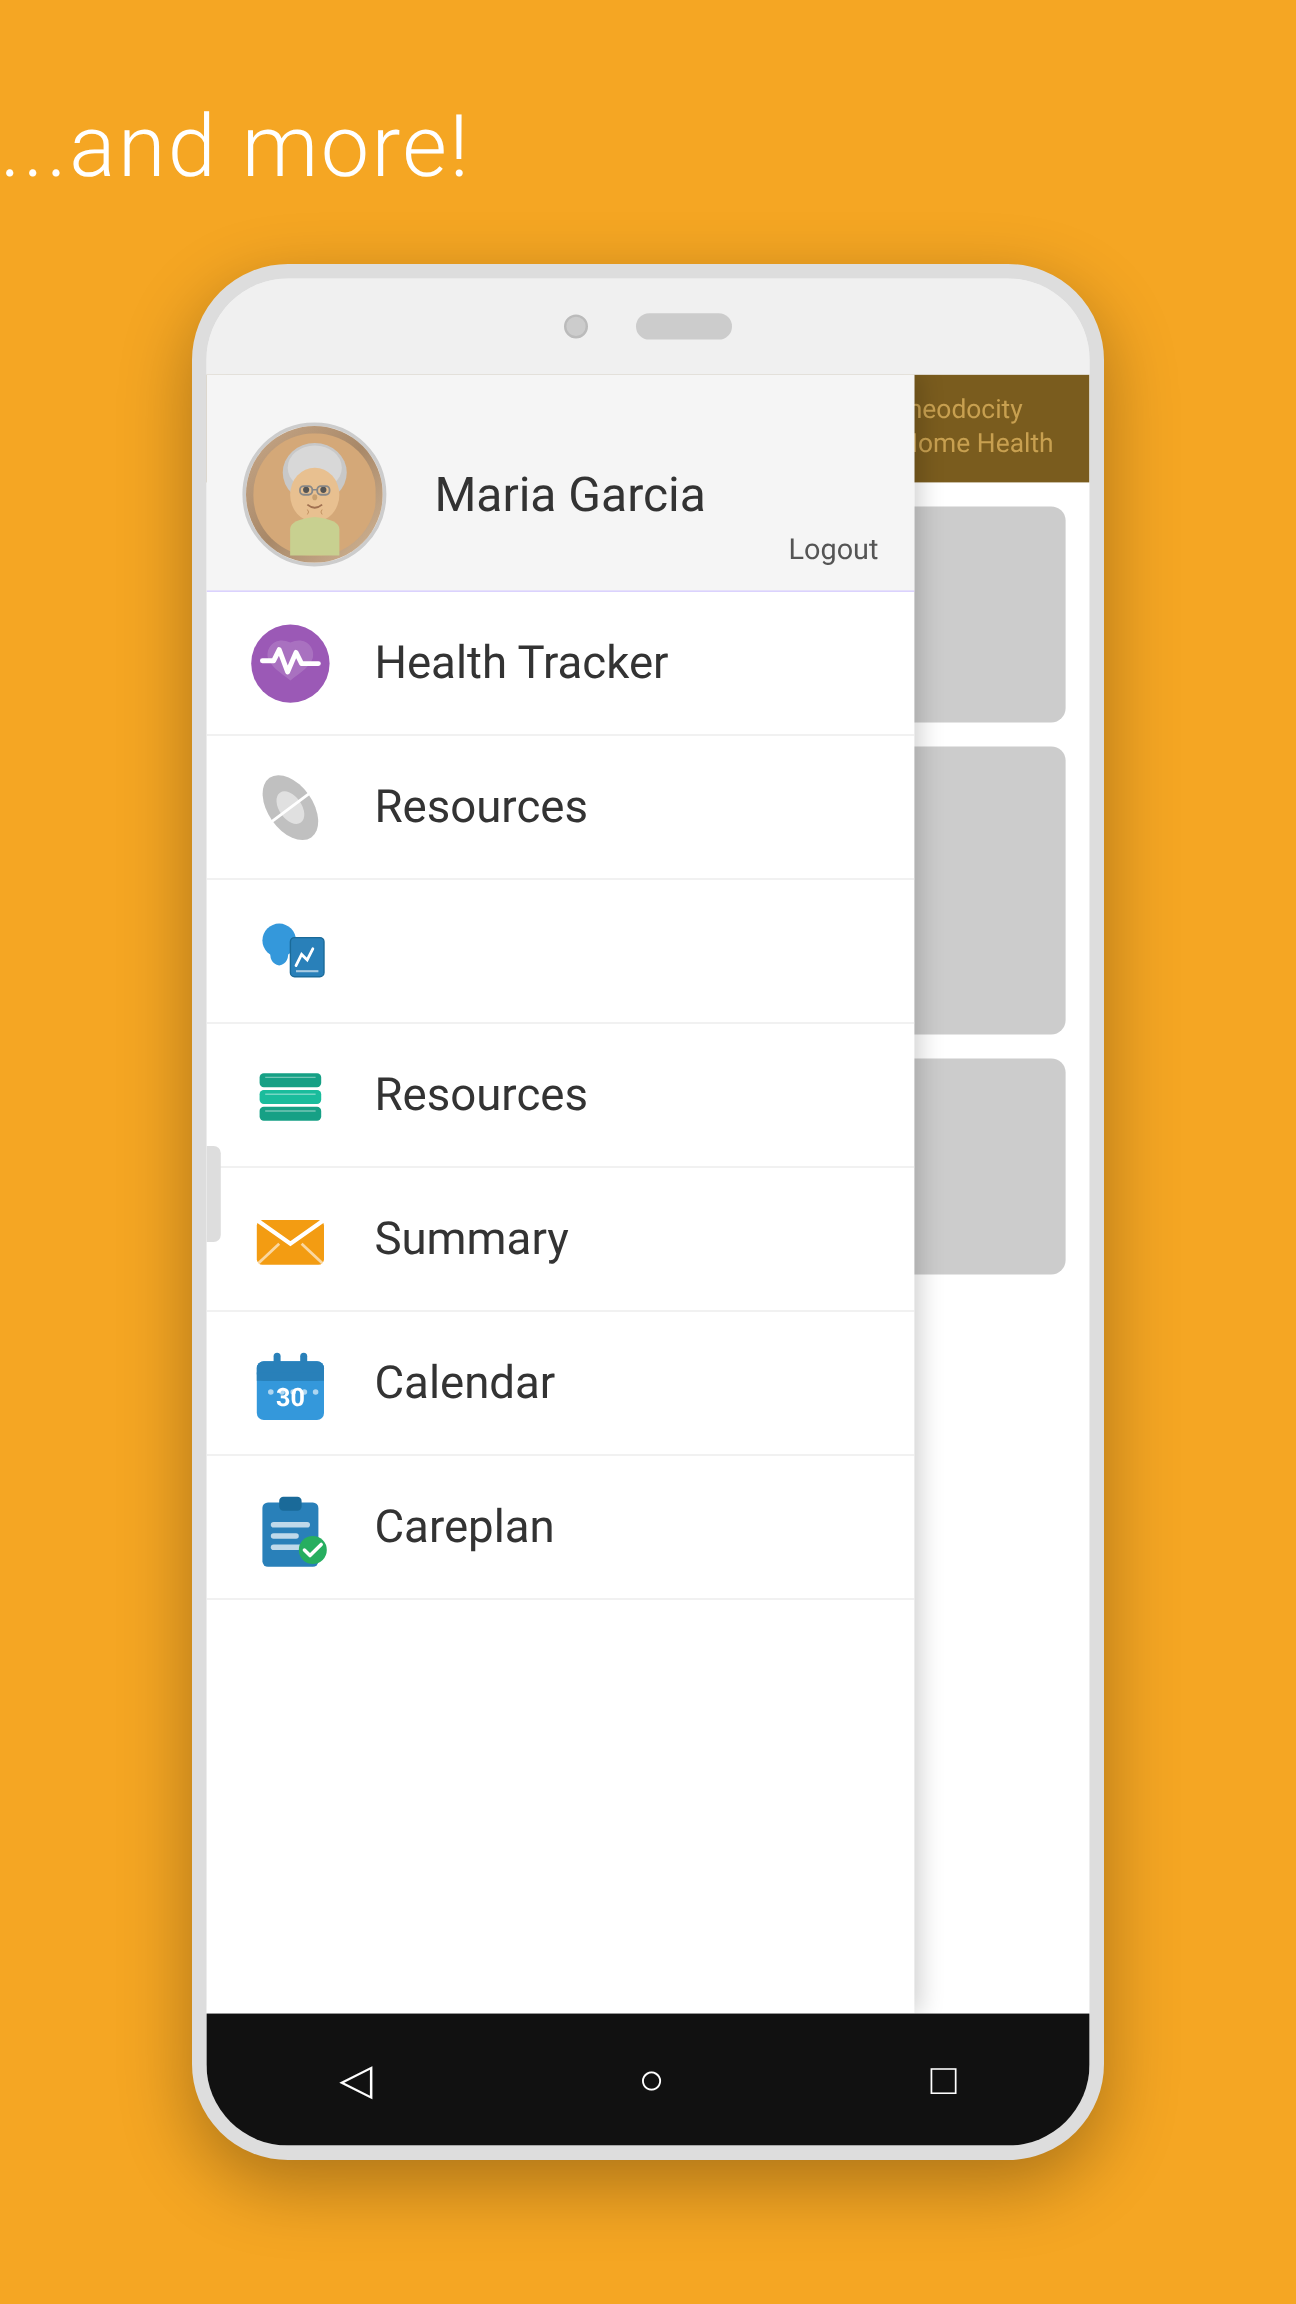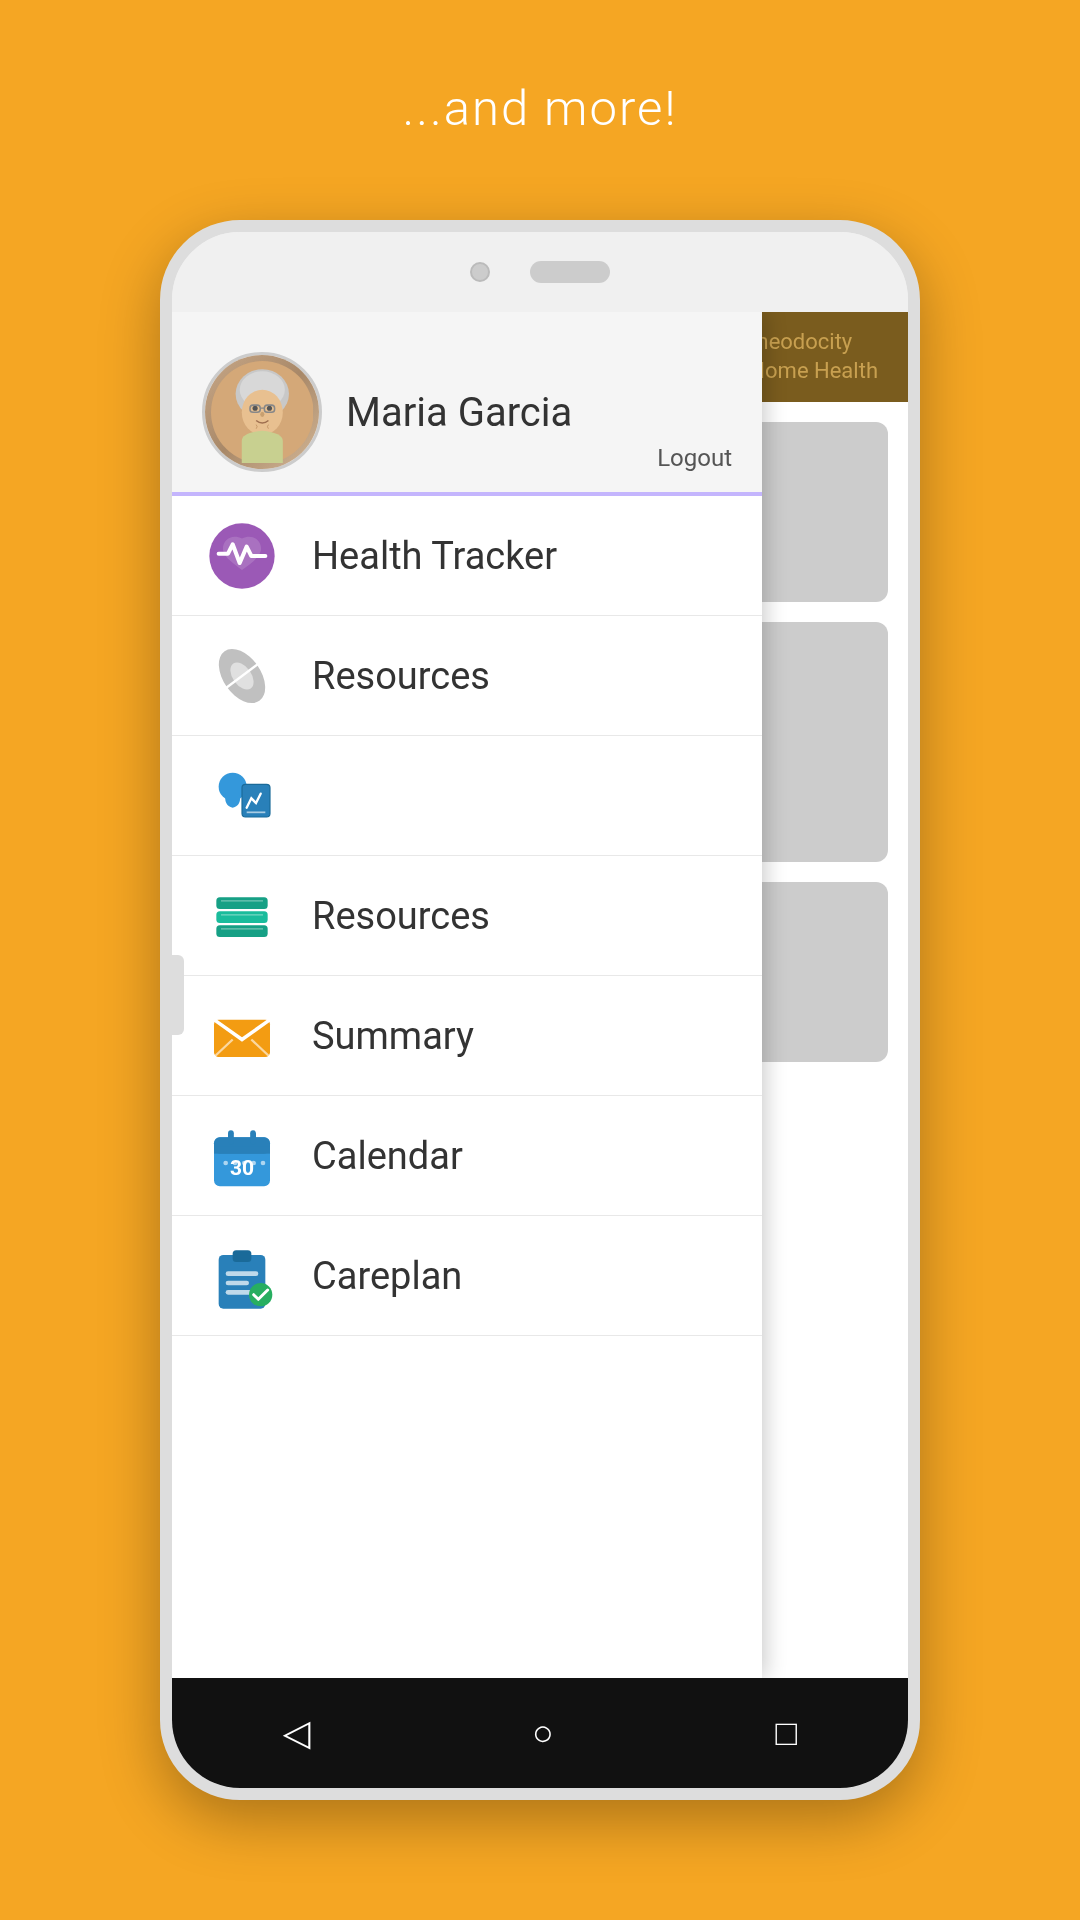--- a/index.html
+++ b/index.html
@@ -7,23 +7,23 @@
       width: 1080px;
       height: 1920px;
       background: #F5A623;
       font-family: 'Roboto', Arial, sans-serif;
       overflow: hidden;
       position: relative;
     }
 
     
     .top-text {
-      text-align: center;
+      text-align: left;
       color: white;
-      font-size: 49px;
+      font-size: 72px;
       font-weight: 300;
       padding-top: 80px;
       letter-spacing: 2px;
     }
 
     
     .phone-wrapper {
       position: absolute;
       top: 220px;
       left: 50%;
@@ -176,21 +176,21 @@
       overflow: hidden;
       box-shadow: 4px 0 20px rgba(0,0,0,0.2);
     }
 
     
     .profile-header {
       background: #f5f5f5;
       padding: 40px 30px 20px 30px;
       display: flex;
       align-items: center;
-      gap: 24px;
+      gap: 40px;
       flex-wrap: wrap;
       min-height: 160px;
     }
     .avatar {
       width: 120px;
       height: 120px;
       border-radius: 50%;
       overflow: hidden;
       background: #ddd;
       border: 3px solid #ccc;
@@ -221,21 +221,21 @@
       right: 30px;
       bottom: 20px;
       font-size: 24px;
       color: #555;
       cursor: pointer;
     }
 
     
     .menu-list {
       list-style: none;
-      border-top: 4px solid #c4b5fd;
+      border-top: 1px solid #c4b5fd;
     }
     .menu-item {
       display: flex;
       align-items: center;
       padding: 0 30px;
       height: 120px;
       border-bottom: 1px solid #e8e8e8;
       cursor: pointer;
       gap: 30px;
     }

